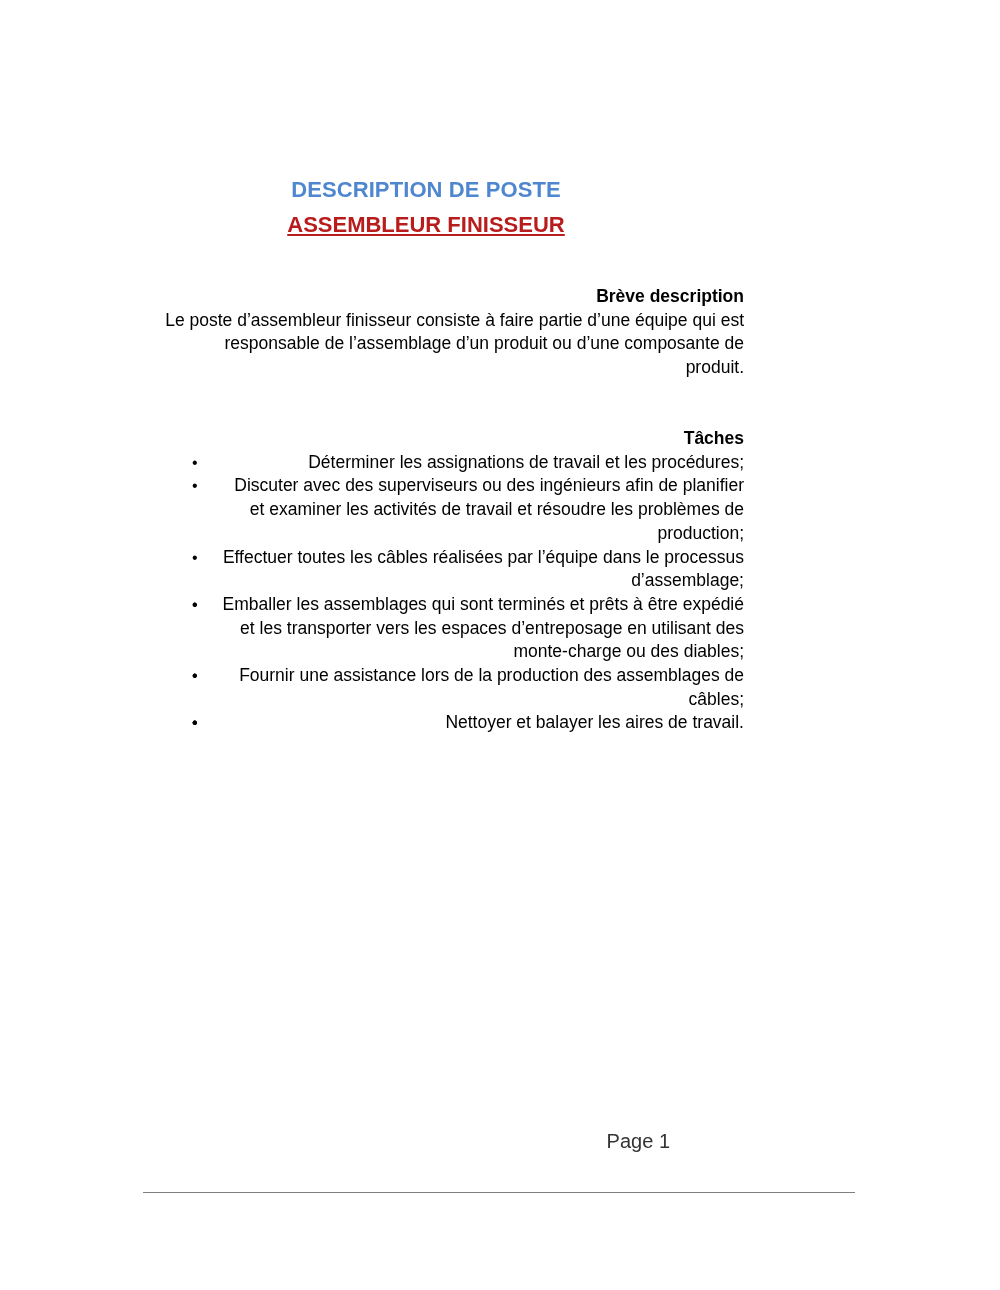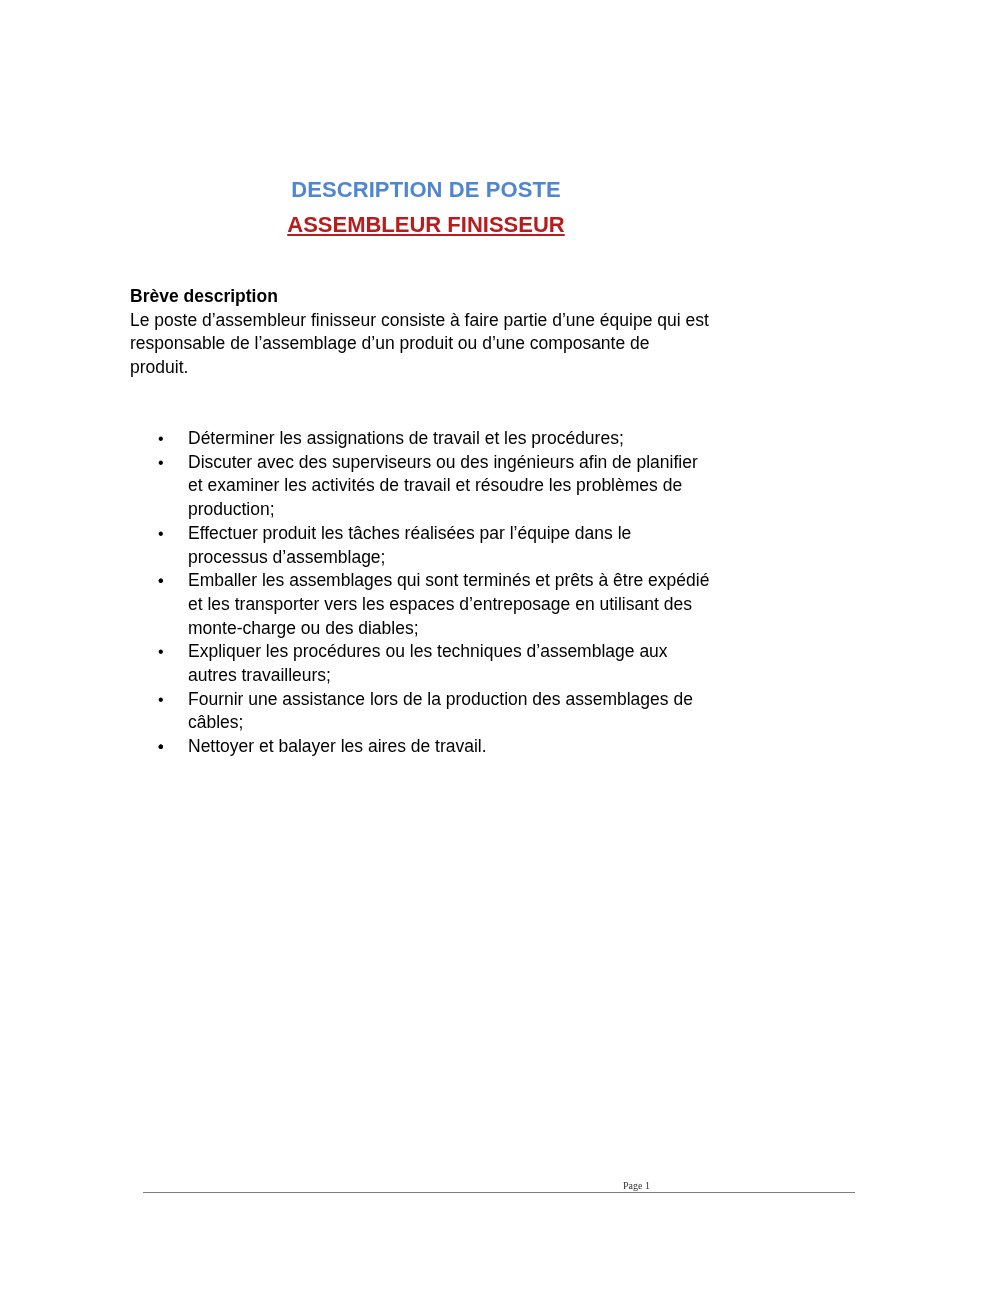--- a/index.html
+++ b/index.html
@@ -14,20 +14,21 @@
       overflow: hidden;
       font-family: "Liberation Sans", sans-serif;
       color: #000000;
     }
     .page {
       position: absolute;
       left: 0; top: 0;
       width: 796px;
       height: 1290px;
       background: #ffffff;
+      padding-left: 20px;
     }
     .title-block {
       position: absolute;
       left: 0;
       top: 174px;
       width: 852px;
       text-align: center;
     }
     .doc-title {
       font-size: 22px;
@@ -39,24 +40,25 @@
     .doc-subtitle {
       font-size: 22px;
       font-weight: bold;
       color: #b91c1c;
       line-height: 32px;
       margin-top: 3px;
       text-decoration: underline;
     }
     .section {
       position: absolute;
-      left: 130px;
+      left: 164px;
       width: 580px;
       font-size: 17.5px;
       line-height: 23.7px;
+      text-align: right;
     }
     .section-desc { top: 285px; }
     .section-tasks { top: 427px; }
     .section-heading {
       font-weight: bold;
     }
     .paragraph {
       margin: 0;
     }
     .task-list {
@@ -78,49 +80,50 @@
       position: absolute;
       left: 143px;
       top: 1192px;
       width: 712px;
       height: 0;
       border-top: 1.5px solid #7f7f7f;
     }
     .footer-page {
       position: absolute;
       right: 146px;
-      top: 1180px;
-      font-family: Liberation Serif, serif;
-      font-size: 10px;
+      top: 1130px;
+      font-family: Liberation Sans, sans-serif;
+      font-size: 20px;
       color: #333333;
     }
   </style>
 </head>
 <body>
 
 <div class="page">
 
   <div class="title-block">
     <div class="doc-title">DESCRIPTION DE POSTE</div>
     <div class="doc-subtitle">ASSEMBLEUR FINISSEUR</div>
   </div>
 
   <div class="section section-desc">
     <div class="section-heading">Brève description</div>
     <p class="paragraph">Le poste d’assembleur finisseur consiste à faire partie d’une équipe qui est responsable de l’assemblage d’un produit ou d’une composante de produit.</p>
   </div>
 
   <div class="section section-tasks">
+    <div class="section-heading">Tâches</div>
     <ul class="task-list">
       <li class="task-item"><span class="bullet">•</span><span>Déterminer les assignations de travail et les procédures;</span></li>
       <li class="task-item"><span class="bullet">•</span><span>Discuter avec des superviseurs ou des ingénieurs afin de planifier et examiner les activités de travail et résoudre les problèmes de production;</span></li>
-      <li class="task-item"><span class="bullet">•</span><span>Effectuer produit les tâches réalisées par l’équipe dans le processus d’assemblage;</span></li>
+      <li class="task-item"><span class="bullet">•</span><span>Effectuer toutes les câbles réalisées par l’équipe dans le processus d’assemblage;</span></li>
       <li class="task-item"><span class="bullet">•</span></li>
       <li class="task-item"><span class="bullet">•</span><span>Emballer les assemblages qui sont terminés et prêts à être expédié et les transporter vers les espaces d’entreposage en utilisant des monte-charge ou des diables;</span></li>
-      <li class="task-item"><span class="bullet">•</span><span>Expliquer les procédures ou les techniques d’assemblage aux autres travailleurs;</span></li>
+      <li class="task-item"><span class="bullet">•</span></li>
       <li class="task-item"><span class="bullet">•</span><span>Fournir une assistance lors de la production des assemblages de câbles;</span></li>
       <li class="task-item"><span class="bullet">•</span></li>
       <li class="task-item"><span class="bullet">•</span></li>
       <li class="task-item"><span class="bullet">•</span><span>Nettoyer et balayer les aires de travail.</span></li>
     </ul>
   </div>
 
   <div class="footer-rule"></div>
   <div class="footer-page">Page 1</div>
 

